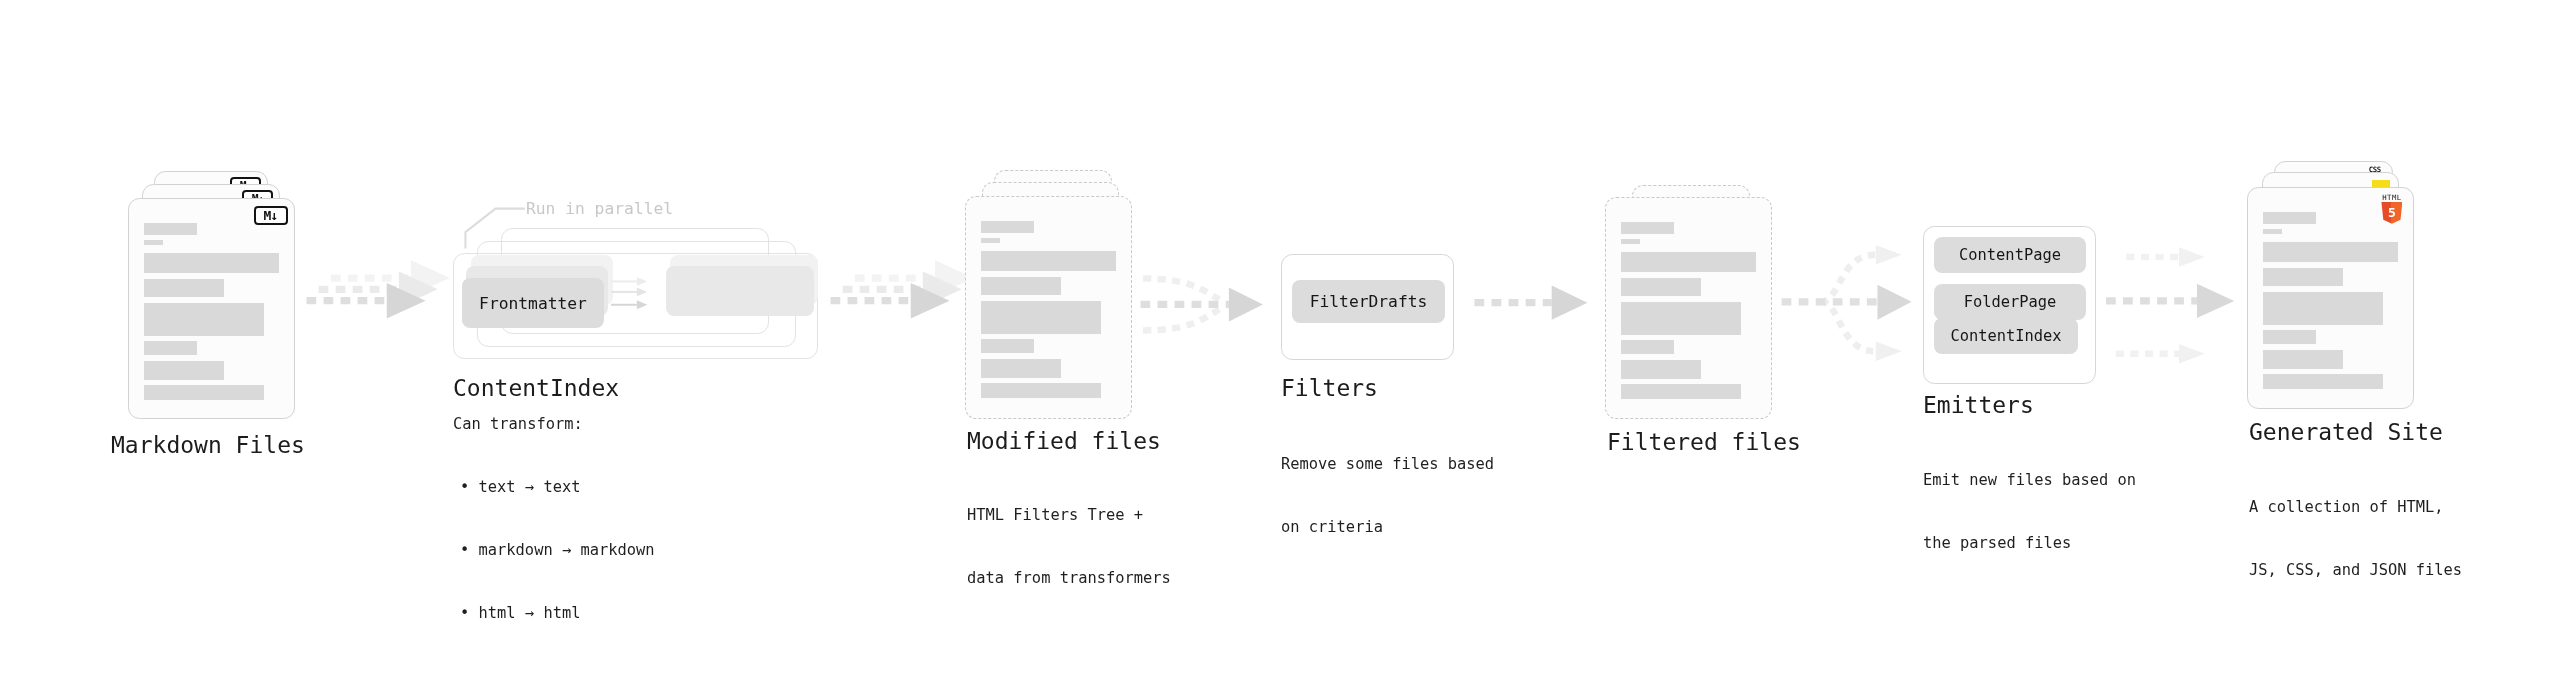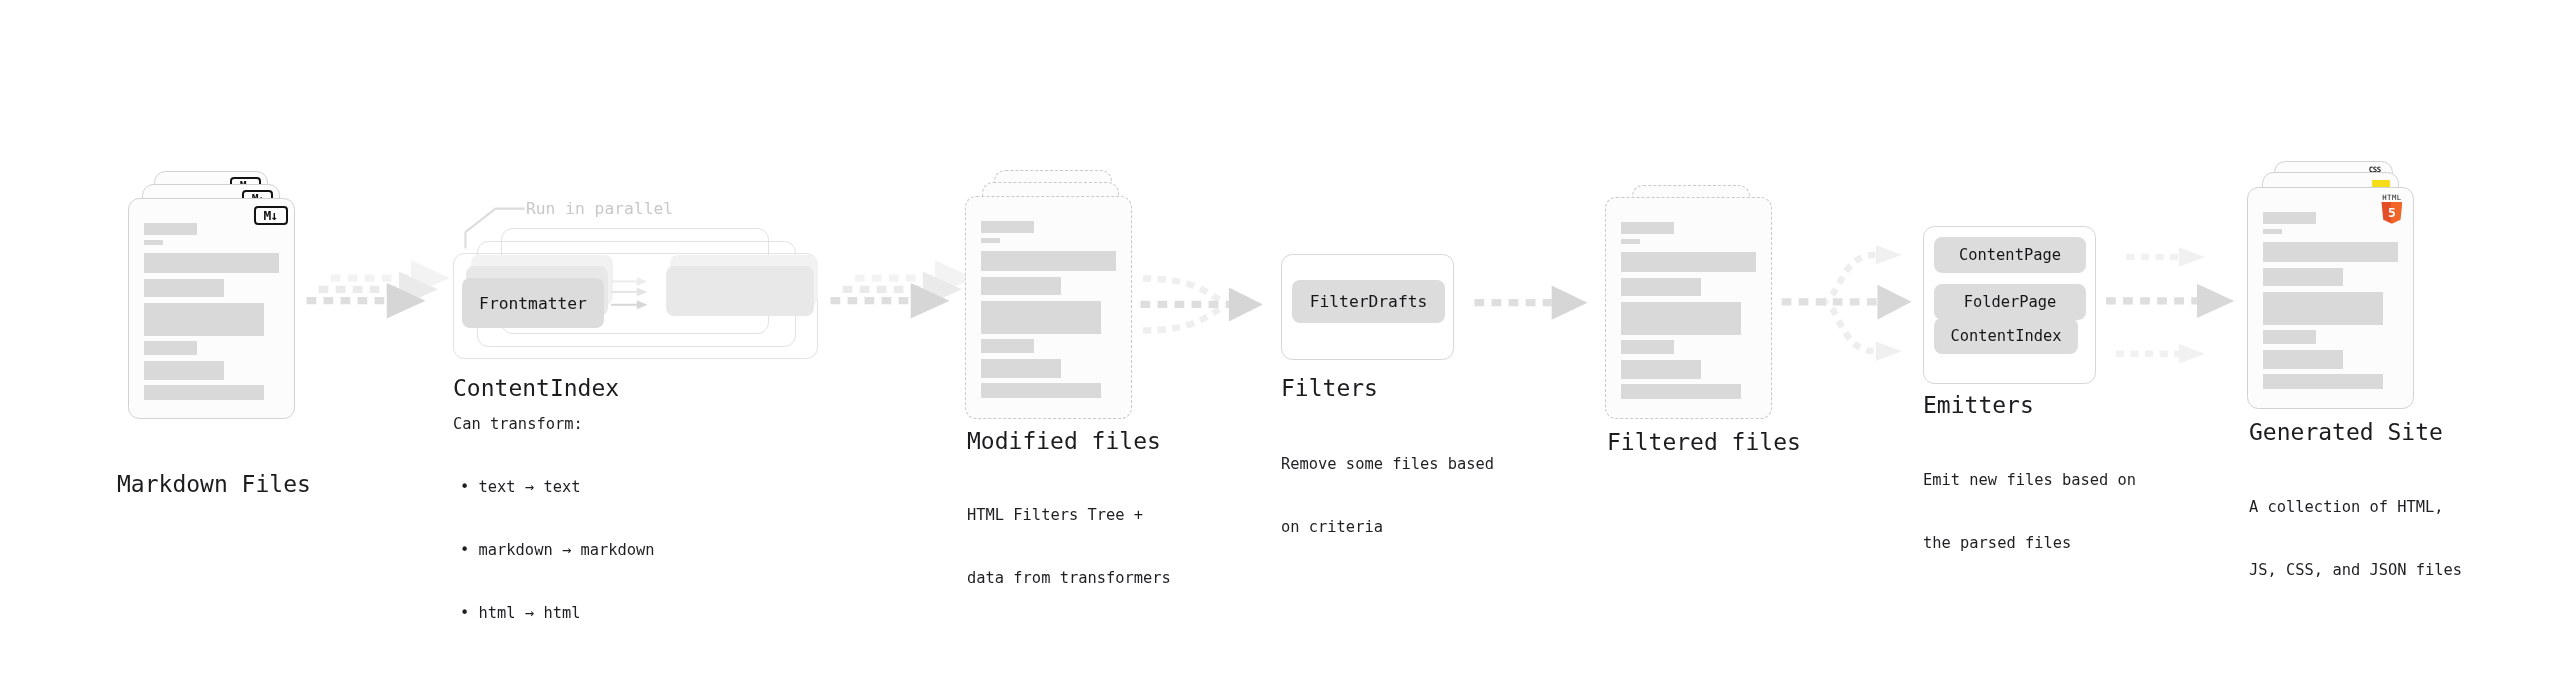--- a/index.html
+++ b/index.html
@@ -60,21 +60,21 @@
       <div class="bar" style="width:39%;height:12.2px;"></div>
       <div class="bar" style="width:14%;height:4.9px;margin-bottom:8.1px;"></div>
       <div class="bar" style="width:100%;height:19.5px;"></div>
       <div class="bar" style="width:59%;height:18.7px;"></div>
       <div class="bar" style="width:89%;height:32.5px;"></div>
       <div class="bar" style="width:39%;height:14px;"></div>
       <div class="bar" style="width:59%;height:18.7px;"></div>
       <div class="bar" style="width:89%;height:14.6px;"></div>
     </div>
   </div>
-  <div class="stage-title" style="left:117px;top:432px;margin-top:39px;">Markdown Files</div>
+  <div class="stage-title" style="left:111px;top:432px;">Markdown Files</div>
 
   <svg style="left:304px;top:244px;" width="146" height="81" viewBox="0 0 180 100">
     <g transform="translate(30,-28)">
         <line x1="3" y1="70" x2="102" y2="70" stroke="#f3f3f3" stroke-width="9" stroke-dasharray="12 9"></line>
         <polygon points="102,48 102,92 150,70" fill="#f3f3f3"></polygon>
       </g>
     <g transform="translate(15,-14)">
         <line x1="3" y1="70" x2="102" y2="70" stroke="#eaeaea" stroke-width="9" stroke-dasharray="12 9"></line>
         <polygon points="102,48 102,92 150,70" fill="#eaeaea"></polygon>
       </g>

